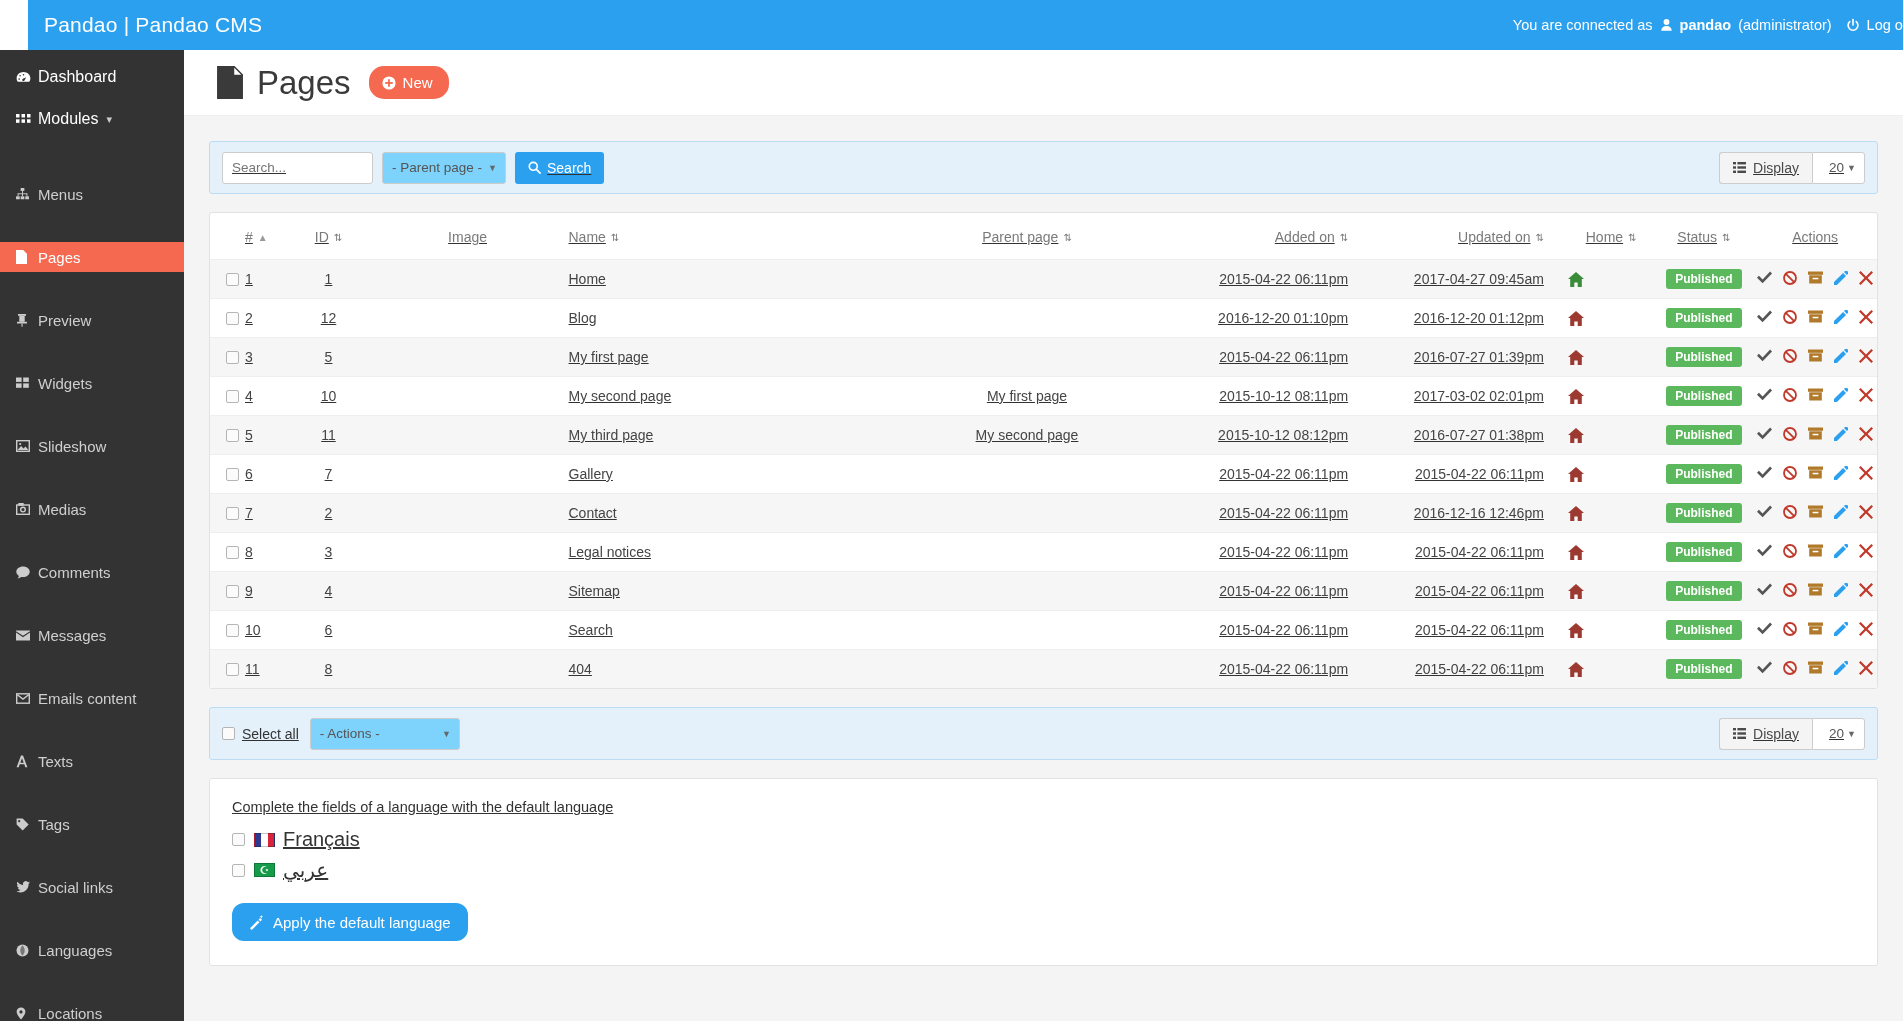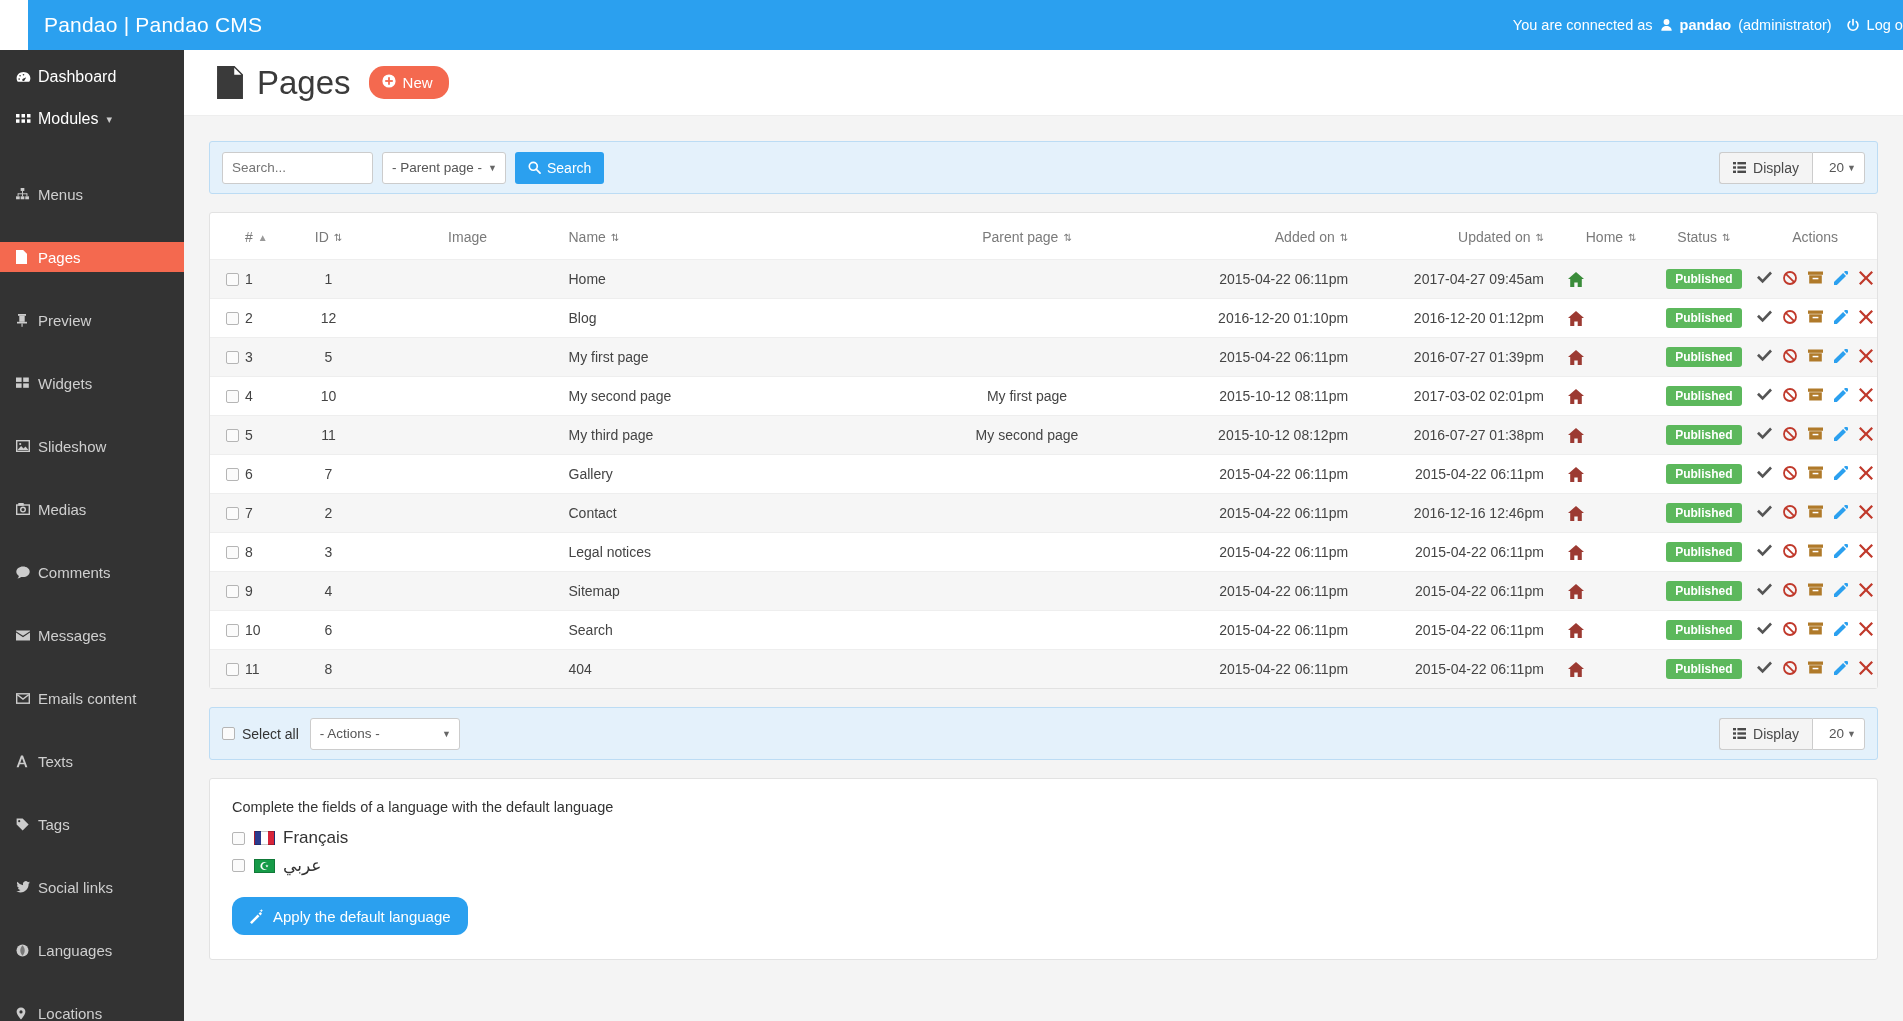--- a/index.html
+++ b/index.html
@@ -97,26 +97,26 @@
   }
   .btn-new {
     margin-left: 18px;
     background: #f4694f;
     color: #ffffff;
     border: none;
     border-radius: 15px;
     font-size: 15px;
     padding: 8px 16px 8px 13px;
     font-family: inherit;
-    display: inline-flex; align-items: flex-start;
+    display: inline-flex; align-items: center;
     cursor: pointer;
   }
   .btn-new .plus-circle { margin-right: 7px; }
 
-  #content { padding: 25px 25px 0 25px; }
+  #content { padding: 25px 25px 0 25px; text-decoration: underline; }
 
   .panel {
     background: #ffffff;
     border: 1px solid #e2e2e2;
     border-radius: 3px;
     margin-bottom: 18px;
   }
 
   
   #searchbar {
@@ -138,21 +138,21 @@
     color: #555555;
     padding: 0 9px;
     outline: none;
   }
   #search-input { width: 151px; }
   .sel-wrap { position: relative; display: inline-block; }
   .sel {
     height: 32px;
     border: 1px solid #cccccc;
     border-radius: 3px;
-    background: #ffffff;
+    background: #7dd3fc;
     font-family: inherit;
     font-size: 13.5px;
     color: #555555;
     padding: 0 26px 0 9px;
     display: inline-flex; align-items: center;
     white-space: nowrap;
     cursor: pointer;
   }
   .sel .car {
     position: absolute; right: 9px; top: 50%;
@@ -292,21 +292,21 @@
     cursor: pointer;
   }
   .sel-all .cbx { margin-right: 7px; }
 
   
   #lang-panel { padding: 20px 22px 24px 22px; }
   #lang-title { font-size: 14.5px; color: #333333; margin-bottom: 13px; }
   .lang-row {
     display: flex; align-items: center;
     margin-bottom: 7px;
-    font-size: 17px;
+    font-size: 20px;
     color: #333333;
     cursor: pointer;
   }
   .lang-row .cbx { margin-right: 9px; }
   .flag {
     display: inline-block;
     width: 21px; height: 14px;
     margin-right: 8px;
     border: 1px solid rgba(0,0,0,.22);
     position: relative;

